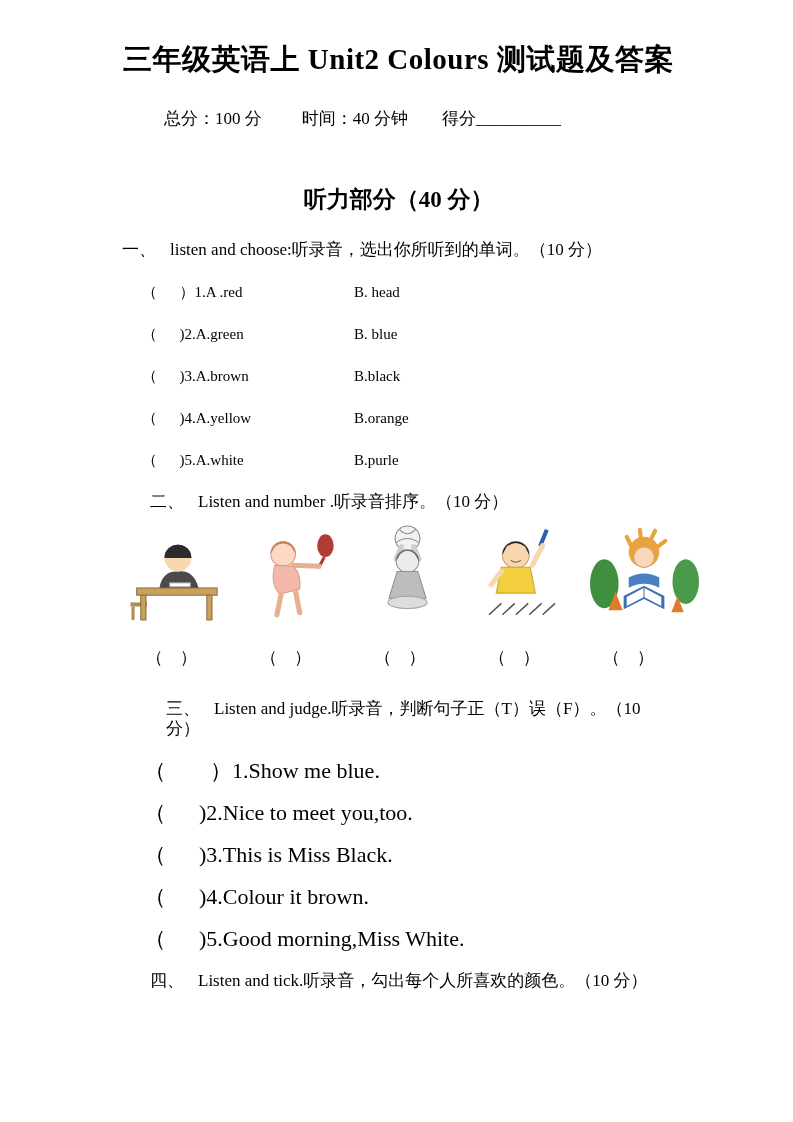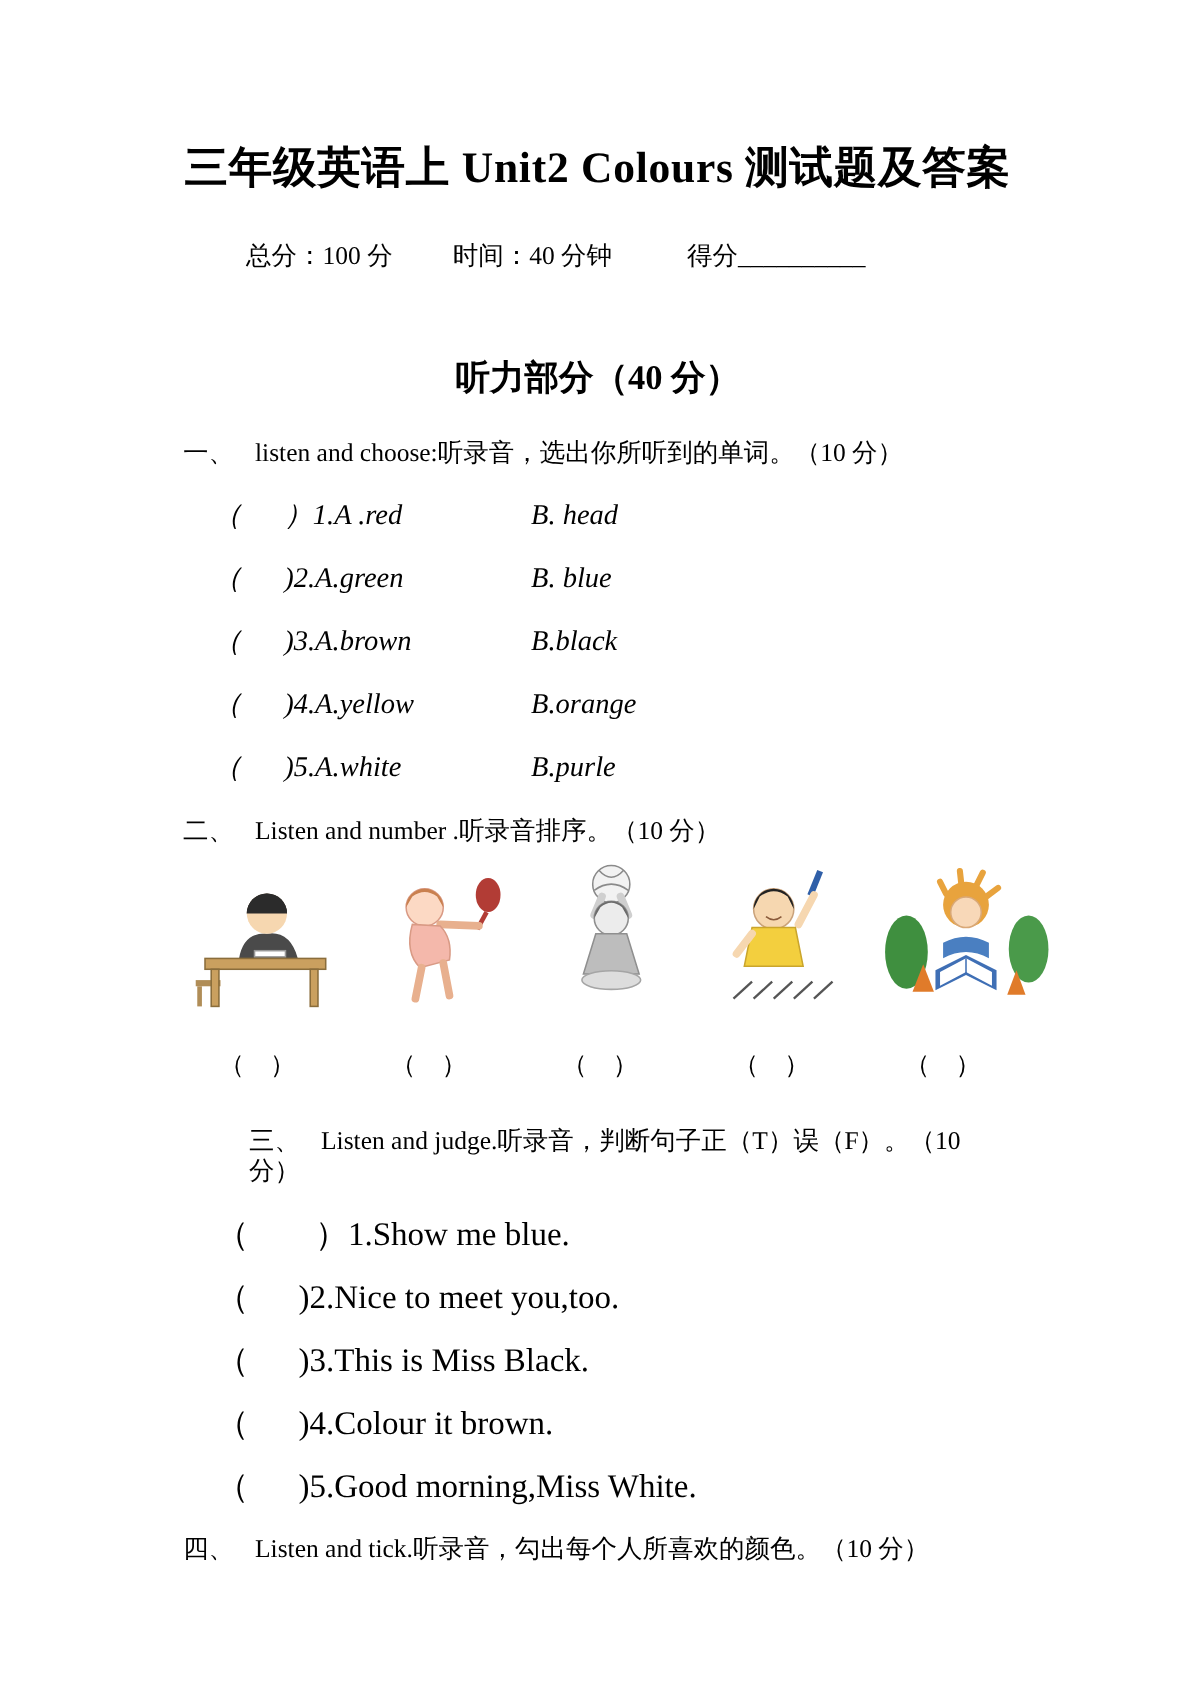--- a/index.html
+++ b/index.html
@@ -2,64 +2,64 @@
 <html><head>
 <meta charset="utf-8">
 <style>
   * { margin:0; padding:0; box-sizing:border-box; }
   html,body { background:#ffffff; }
   body {
     width:793px; height:1122px;
     font-family:"Liberation Serif","DejaVu Serif",serif;
     color:#000; position:relative; overflow:hidden;
   }
-  .page { padding:92px 118px 0 122px; }
+  .page { padding:40px 118px 0 122px; }
 
   .title {
     font-size:29px; font-weight:700; text-align:center;
     letter-spacing:0.5px; white-space:nowrap;
   }
 
   .score-line {
     margin-top:27px; padding-left:42px;
     font-size:17px; display:flex; align-items:flex-start;
   }
   .score-line .sp1 { margin-right:40px; }
-  .score-line .sp2 { margin-right:50px; }
+  .score-line .sp2 { margin-right:34px; }
 
   .section-heading {
     margin-top:54px; text-align:center;
     font-size:23px; font-weight:700;
   }
 
   .part-heading { margin-top:25px; font-size:17px; line-height:20px; }
   .part-heading .pnum { display:inline-block; width:48px; }
 
   .q-list { margin-top:22px; }
-  .q-item { padding-left:20px; font-size:19px; line-height:20px; margin-bottom:22px;font-style:italic; }
+  .q-item { padding-left:20px; font-size:15px; line-height:20px; margin-bottom:22px; }
   .colA { display:inline-block; width:212px; white-space:pre; }
   .colB { white-space:pre; }
 
   .images-row {
     margin-top:14px; padding-left:6px; height:100px;
     display:flex; align-items:flex-end; gap:14px;
   }
   .figure { flex:0 0 auto; }
 
   .brackets-row {
     margin:20px 0 0 24px; width:508px;
     display:flex; justify-content:space-between;
     font-size:17px; white-space:pre;
   }
 
   .judge-item {
     padding-left:22px; font-size:22px; line-height:20px;
     margin-bottom:22px; white-space:pre;
   }
-  .m-top { margin-top:4px; }
+  .m-top { margin-top:4px;margin-left:28px; }
 </style>
 </head>
 <body>
 
 <div class="page">
 
   <h1 class="title">三年级英语上 Unit2 Colours 测试题及答案</h1>
 
   <div class="score-line">
     <span class="sp1">总分：100 分</span>

